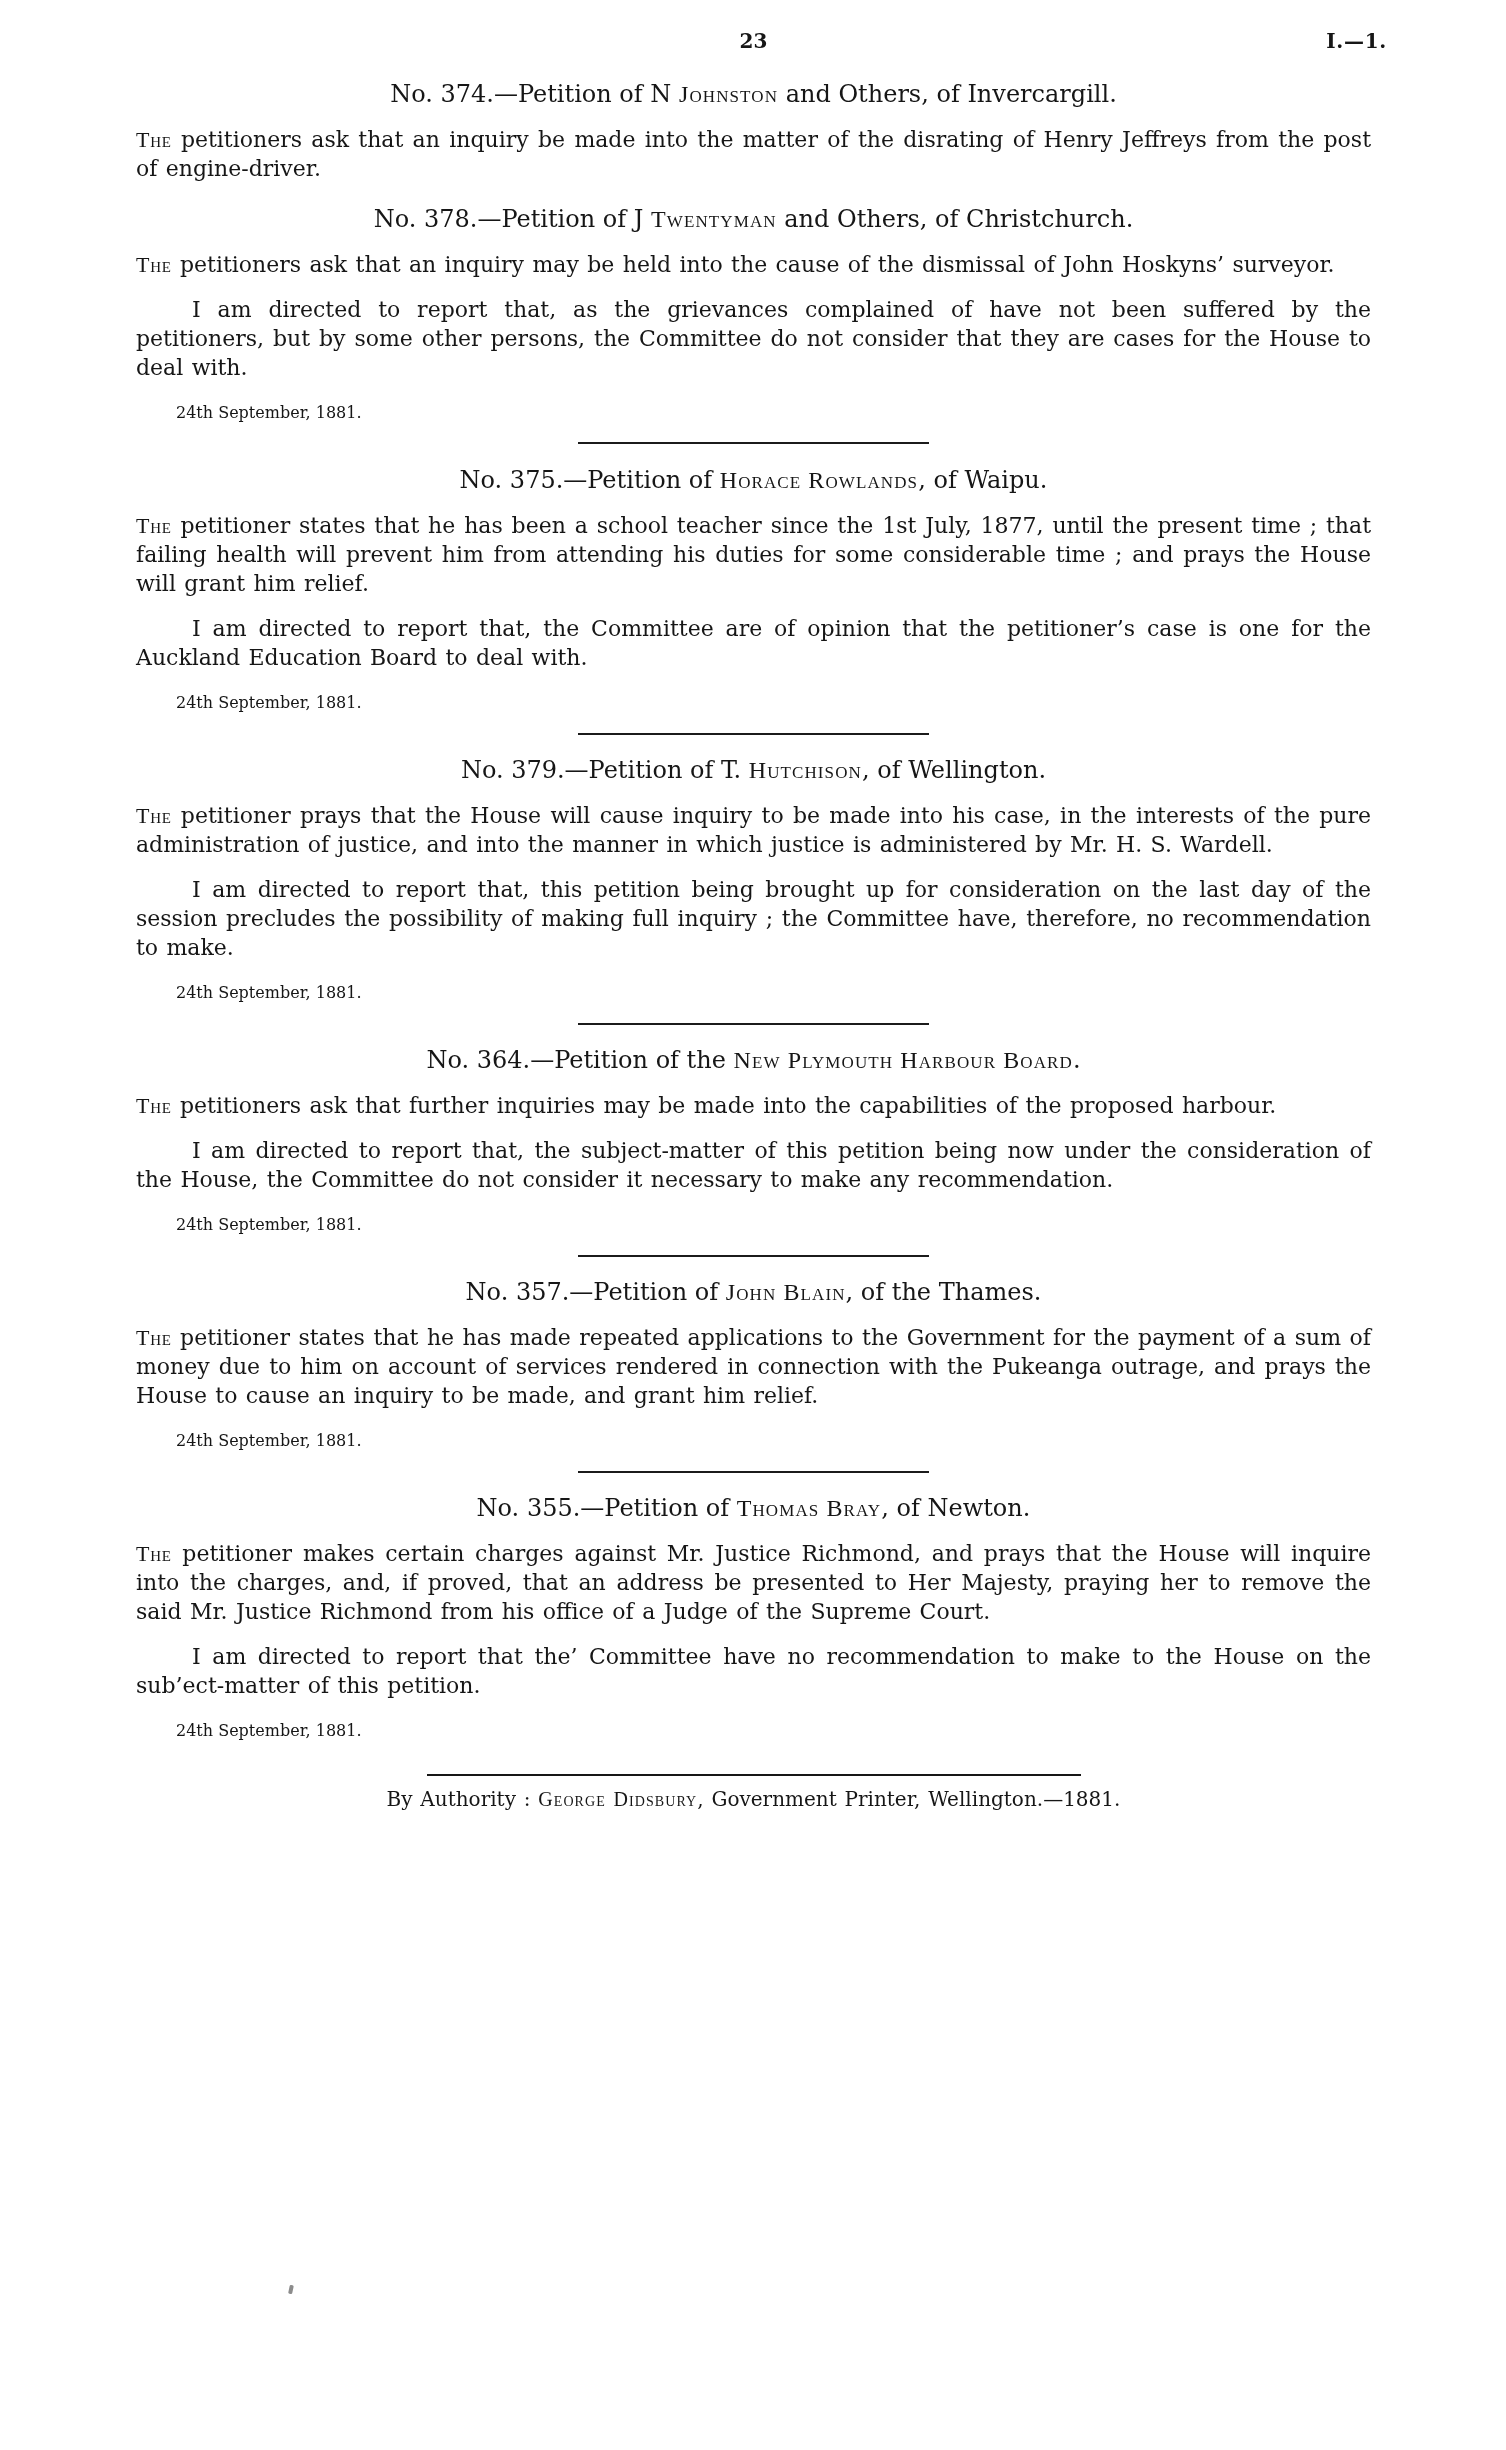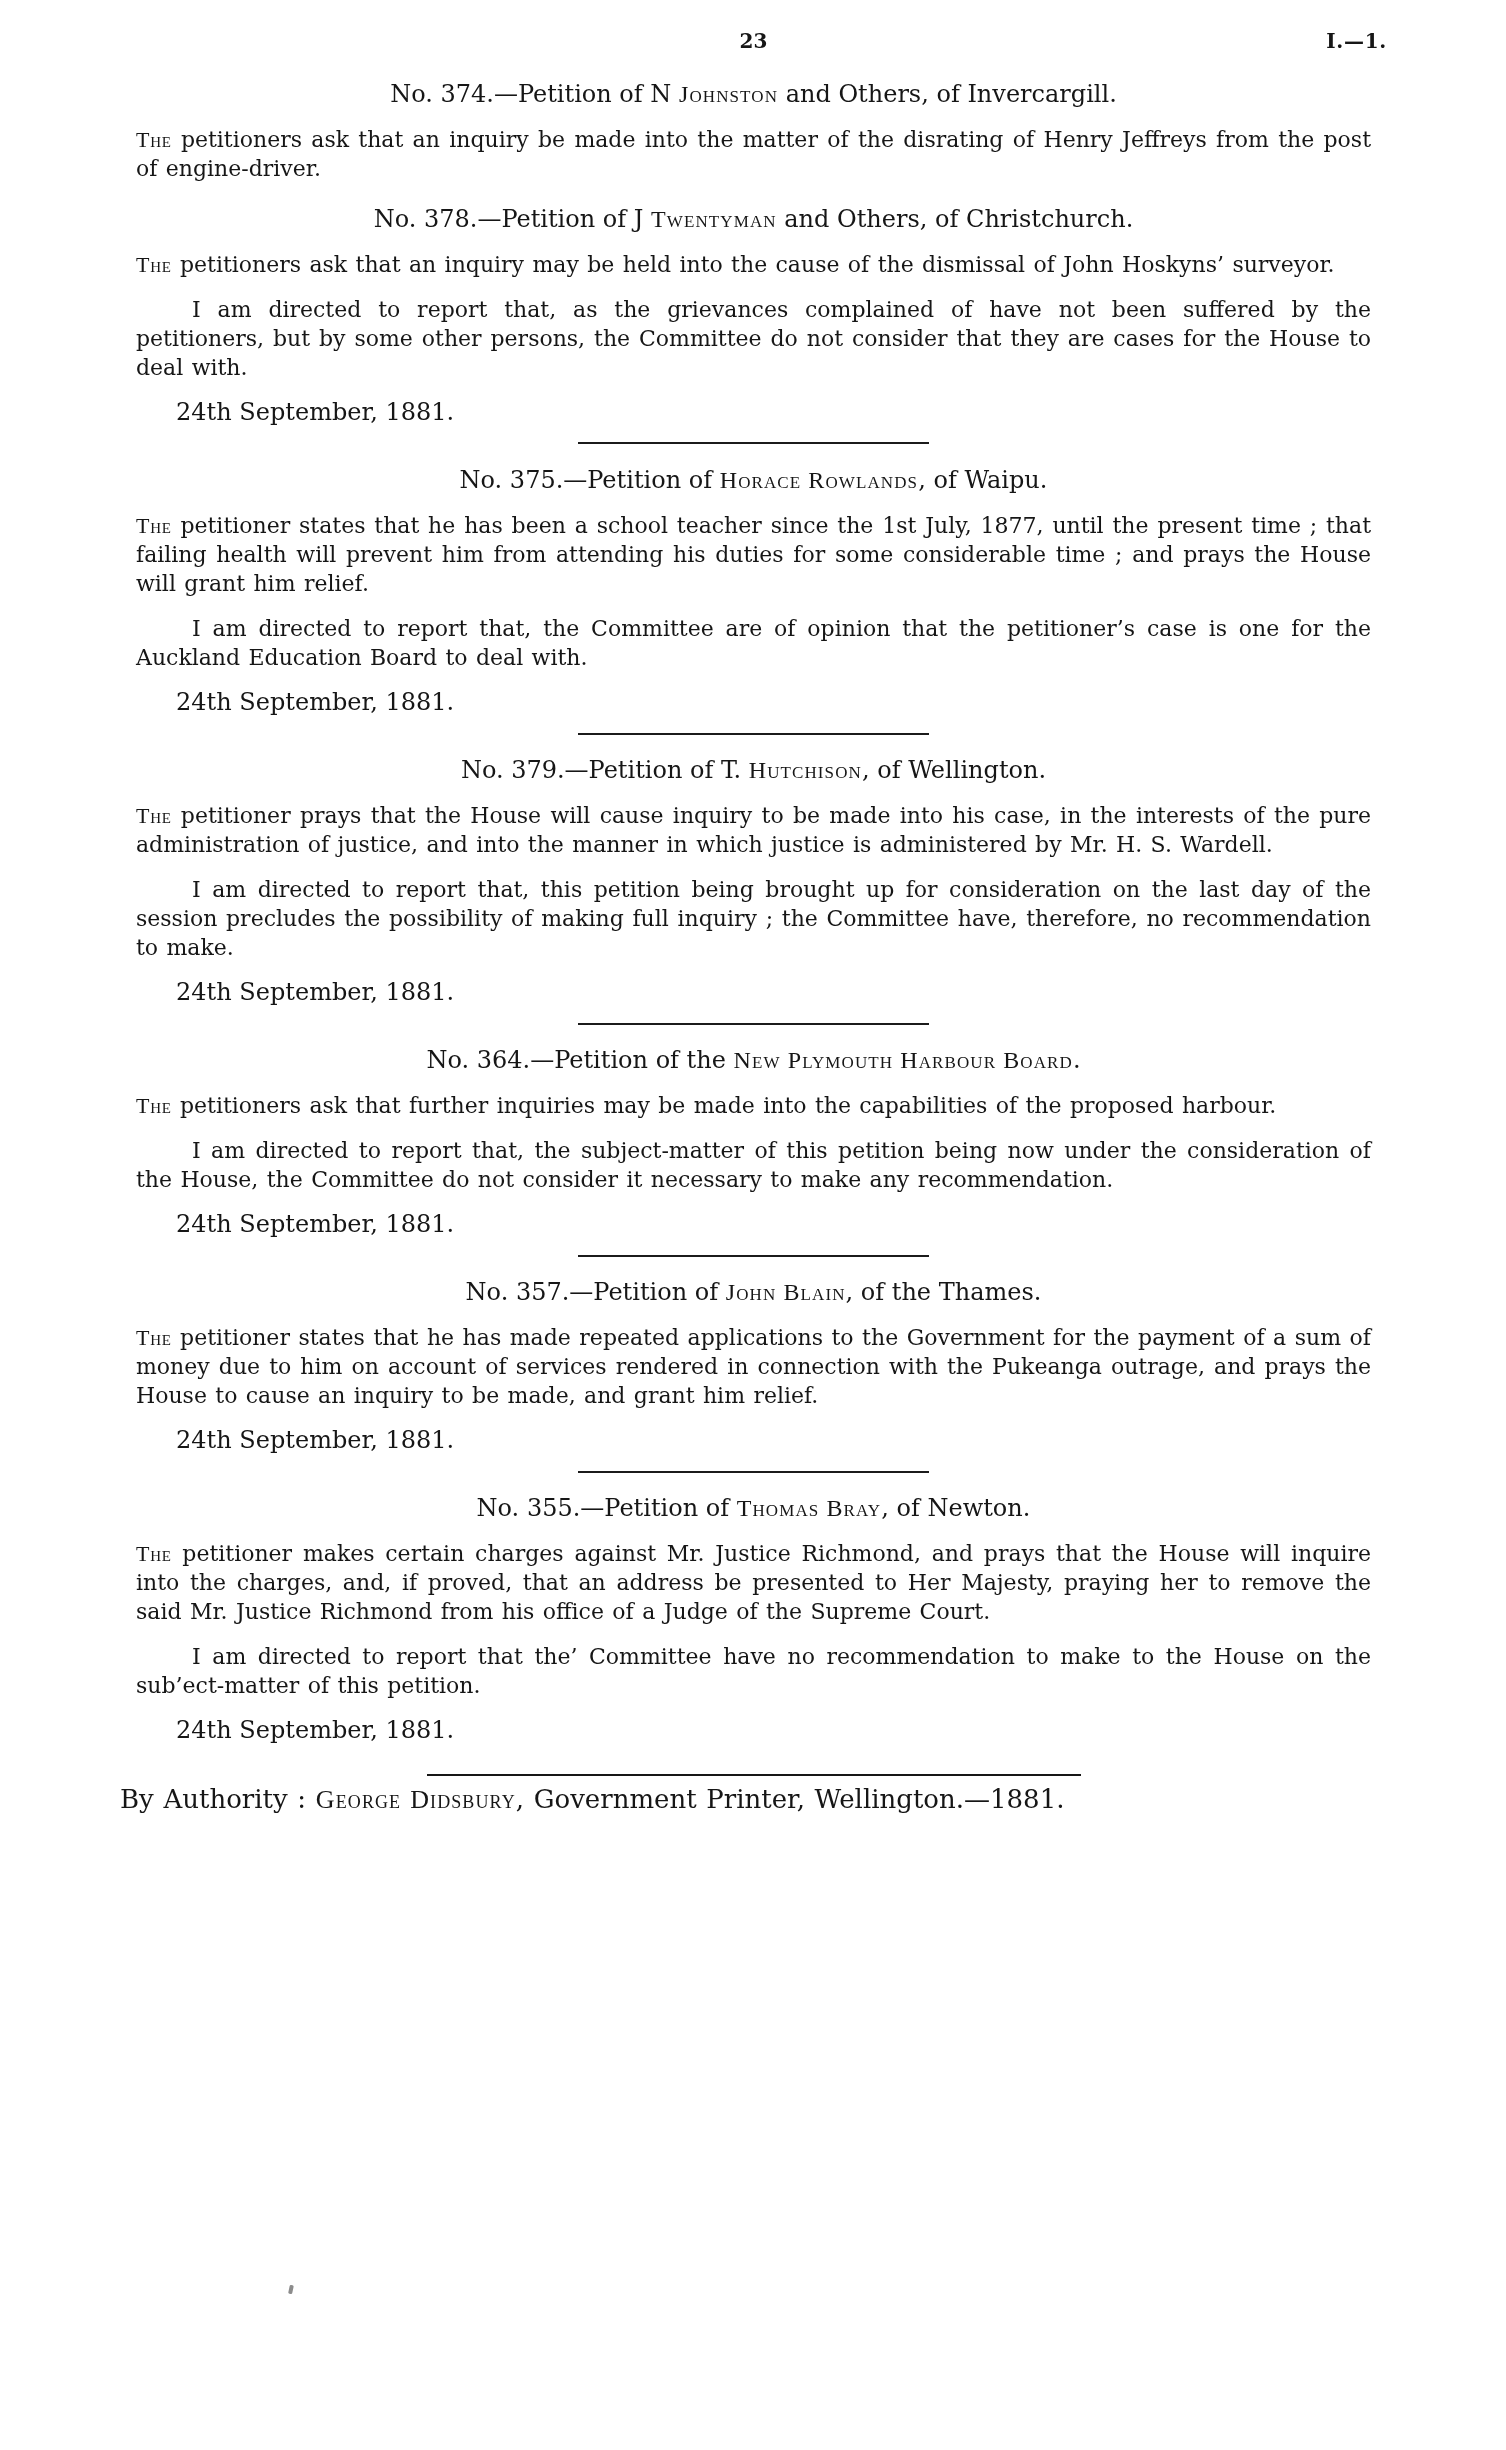--- a/index.html
+++ b/index.html
@@ -47,40 +47,40 @@
   .lead { letter-spacing: 0.7px; }
   .body {
     font-size: 22px;
     line-height: 29px;
     text-align: justify;
     word-spacing: 1.4px;
     margin: 16px;
   }
   .report { text-indent: 56px; }
   .date {
-    font-size: 24px;
+    font-size: 16px;
     line-height: 29px;
     margin: 0;
     padding-left: 56px;
   }
   .rule {
     width: 351px;
     border: 0;
     border-top: 2.1px solid #1b1b1b;
     margin: 15.7px auto 7.1px auto;
   }
   .footer-rule {
     width: 654px;
     border-top: 2.9px solid #161616;
     margin: 28.5px auto 10px auto;
   }
   .imprint {
-    font-size: 26px;
+    font-size: 20px;
     line-height: 27px;
-    text-align: left;
+    text-align: center;
     margin: 0;
     word-spacing: 1.4px;
   }
   .speck {
     position: absolute;
     left: 289px;
     top: 2285px;
     width: 3.6px;
     height: 8.6px;
     background: #6f6f6f;

